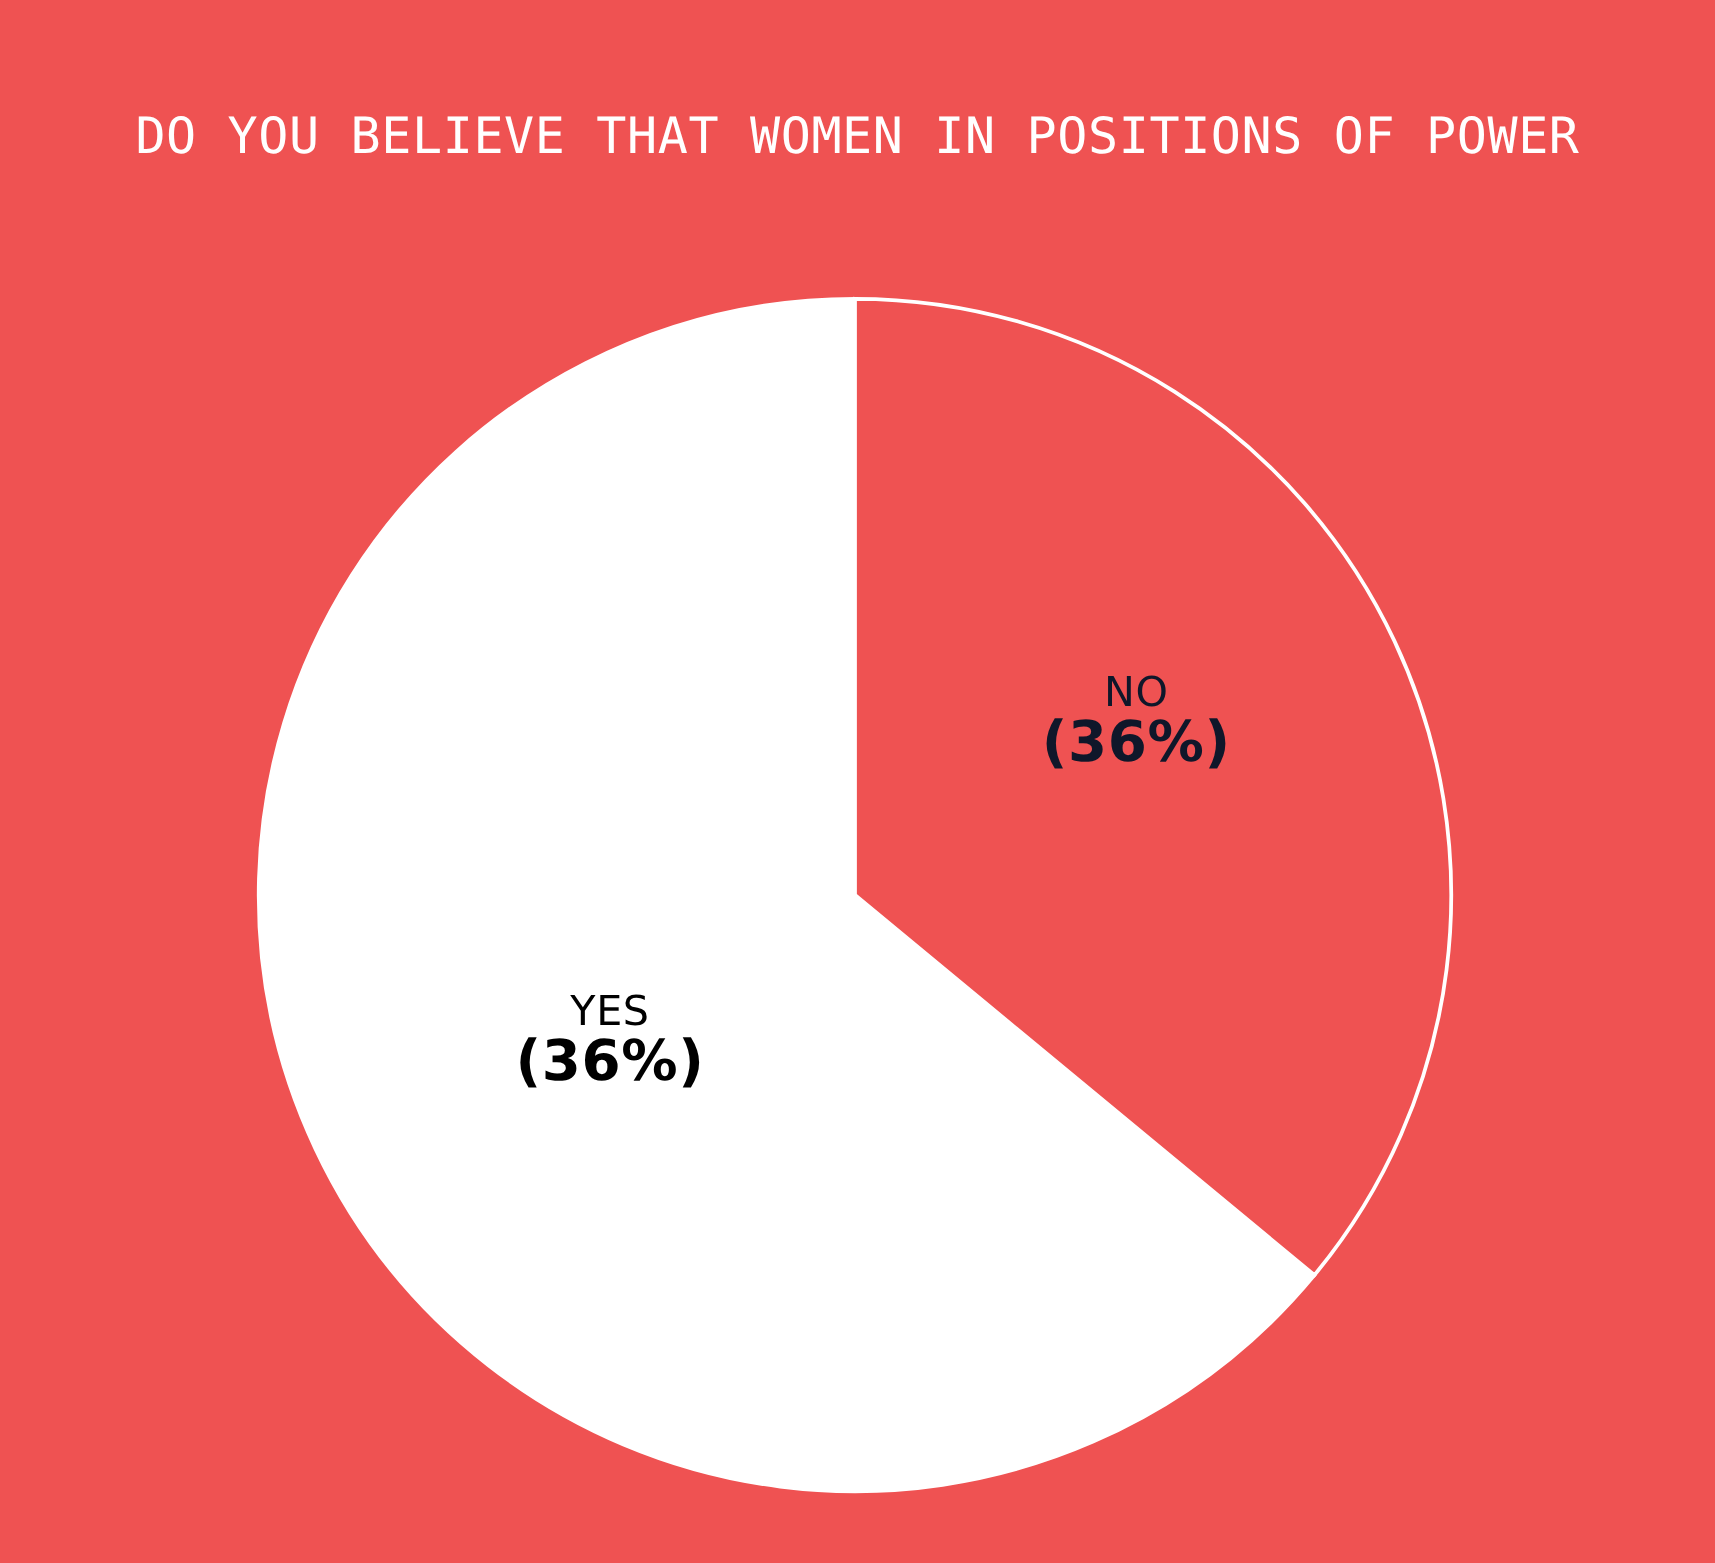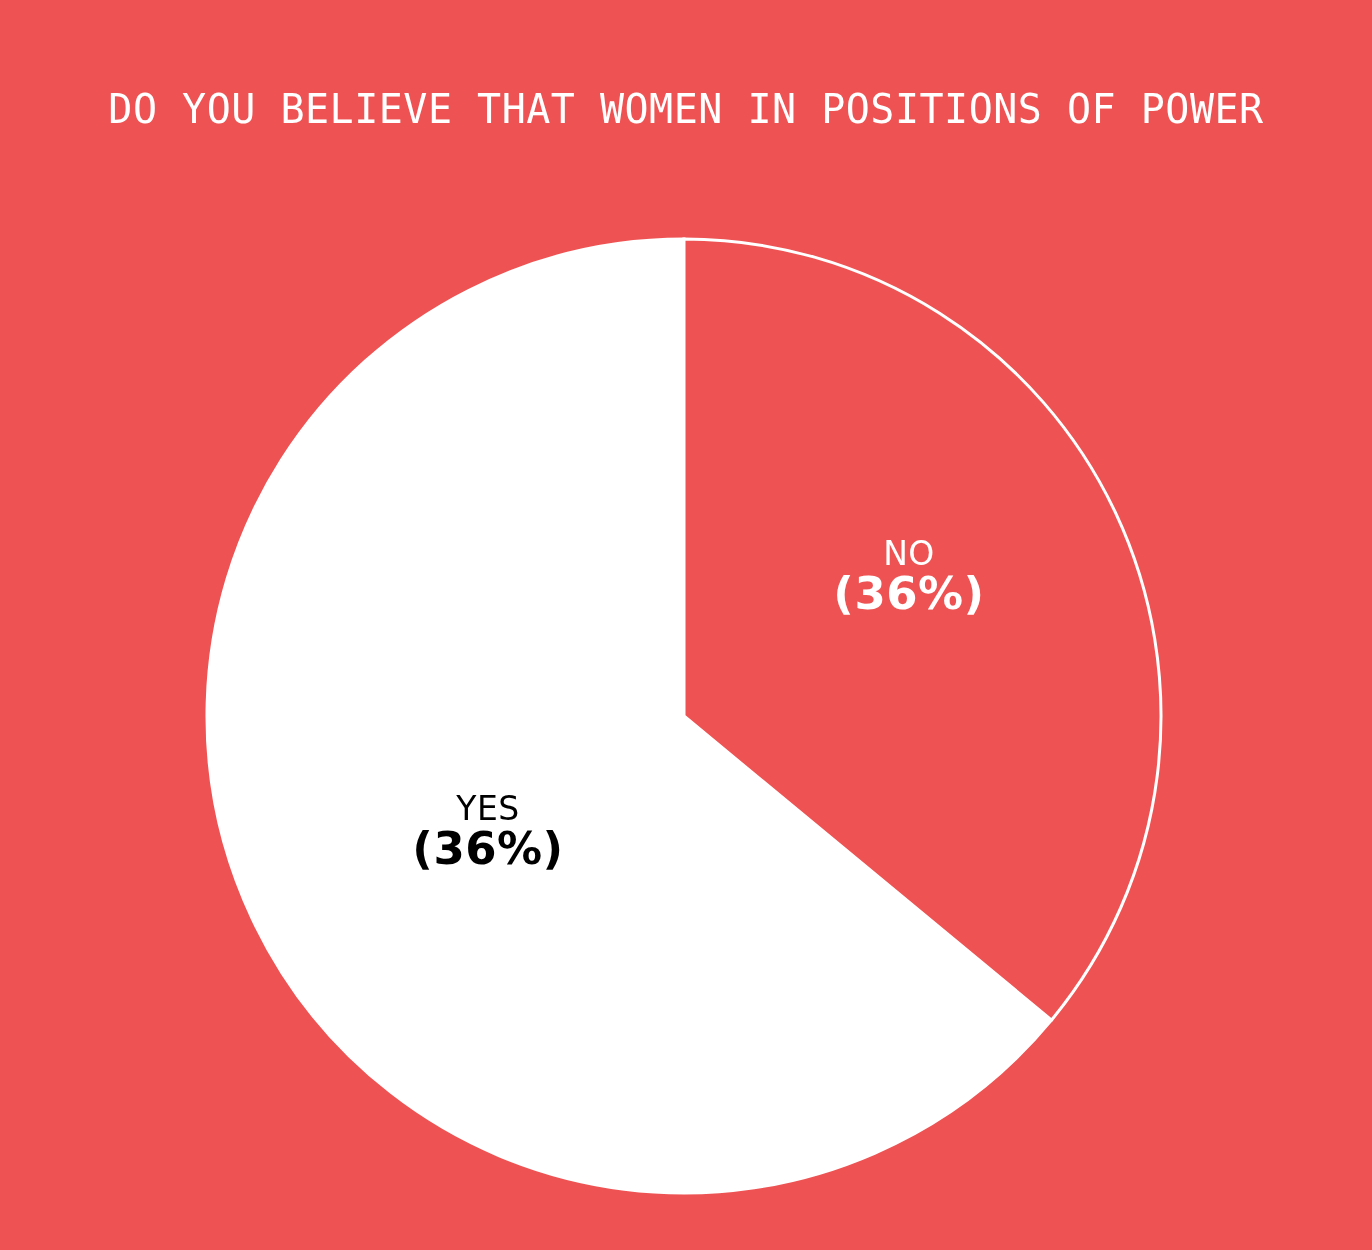--- a/index.html
+++ b/index.html
@@ -65,21 +65,21 @@
   .slice-label .lbl-pct {
     display: block;
     font-size: 45px;
     font-weight: 700;
     letter-spacing: 0.5px;
   }
   #label-no {
     left: 759px;
     top: 534px;
     width: 300px;
-    color: #ffffff;
+    color: #0f172a;
   }
   #label-yes {
     left: 338px;
     top: 789px;
     width: 300px;
     color: #000000;
   }
 </style>
 </head>
 <body>

